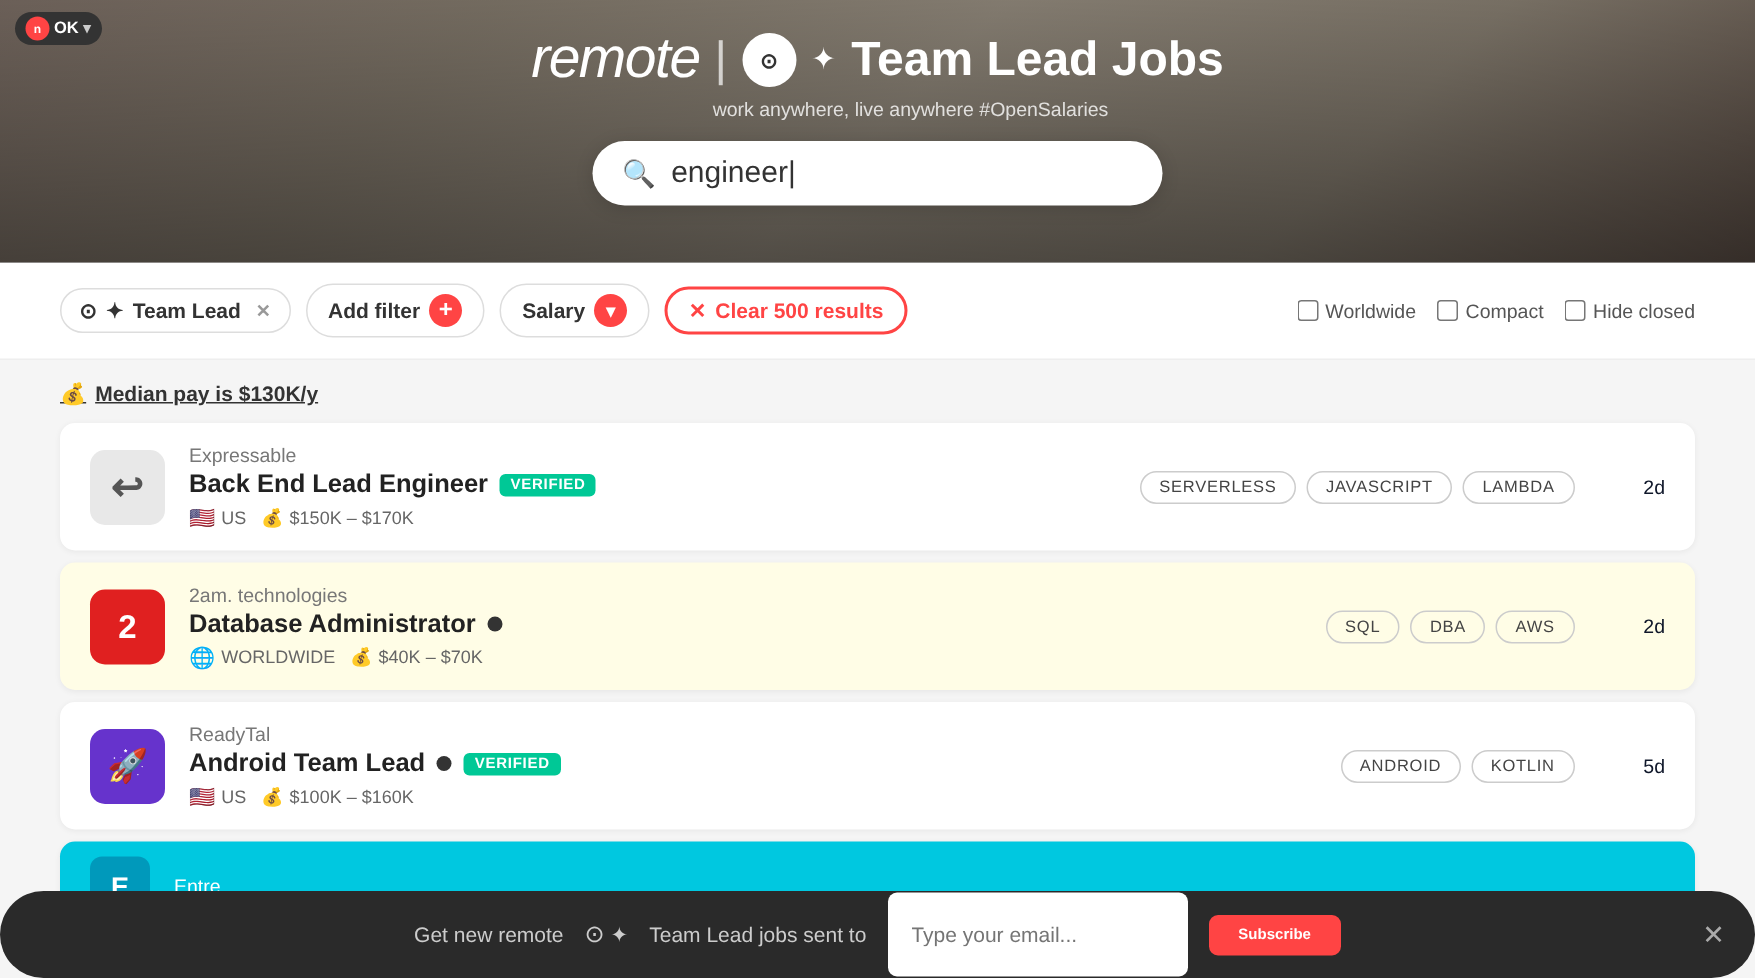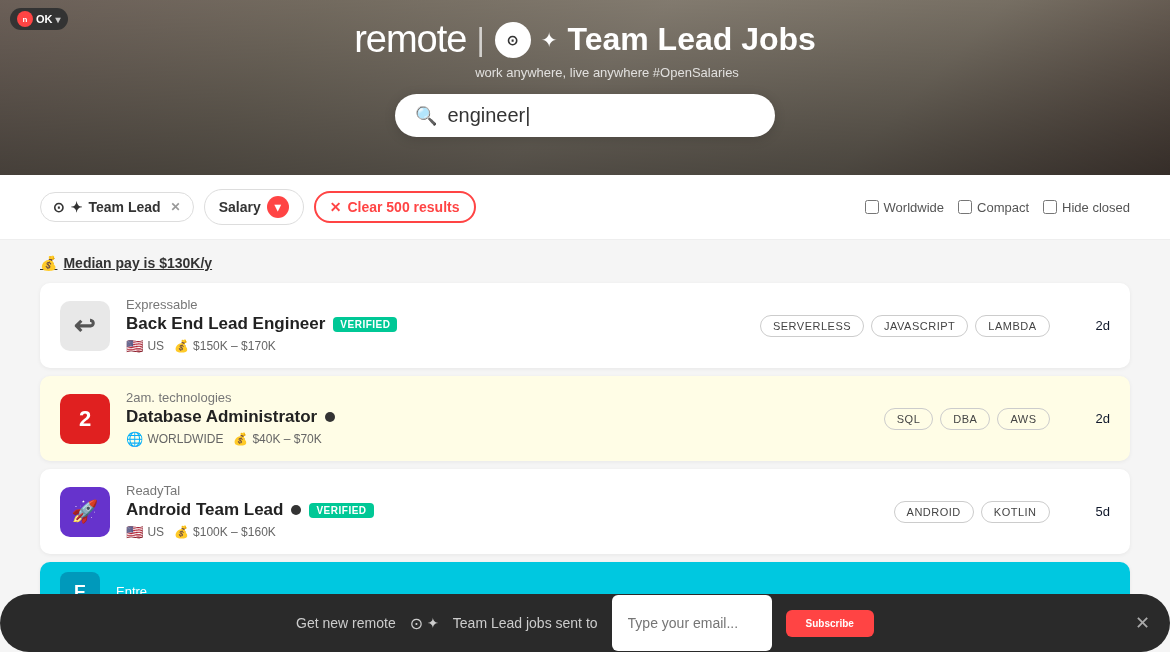--- a/index.html
+++ b/index.html
@@ -34,20 +34,21 @@
     .logo-area {
       display: flex;
       align-items: center;
       gap: 10px;
       margin-bottom: 4px;
     }
     .logo-text {
       font-size: 38px;
       font-weight: 300;
       color: #fff;
+      font-style: italic;
       letter-spacing: -1px;
     }
     .logo-divider {
       color: #fff;
       font-size: 32px;
       font-weight: 100;
       opacity: 0.7;
     }
     .header-title-text {
       font-size: 32px;
@@ -372,21 +373,21 @@
       align-items: center;
       gap: 4px;
     }
     .email-input {
       background: #fff;
       border: none;
       border-radius: 6px;
       padding: 20px 16px;
       font-size: 14px;
       color: #aaa;
-      width: 160px;
+      width: 200px;
       outline: none;
     }
     .subscribe-btn {
       background: #ff4444;
       color: #fff;
       border: none;
       border-radius: 6px;
       padding: 8px 20px;
       font-size: 10px;
       font-weight: 700;
@@ -471,20 +472,24 @@
     </div>
   </div>
 </div>
 
 <div class="filters-row">
   <div class="filter-tag">
     <span>⊙</span>
     <span>✦</span>
     <span>Team Lead</span>
     <span class="close-x">✕</span>
+  </div>
+  <div class="add-filter-btn">
+    <span>Add filter</span>
+    <div class="add-icon">+</div>
   </div>
   <div class="salary-btn">
     <span>Salary</span>
     <div class="salary-chevron">▾</div>
   </div>
   <div class="clear-btn">
     <span>✕</span>
     <span>Clear 500 results</span>
   </div>
   <div class="filter-spacer"></div>

